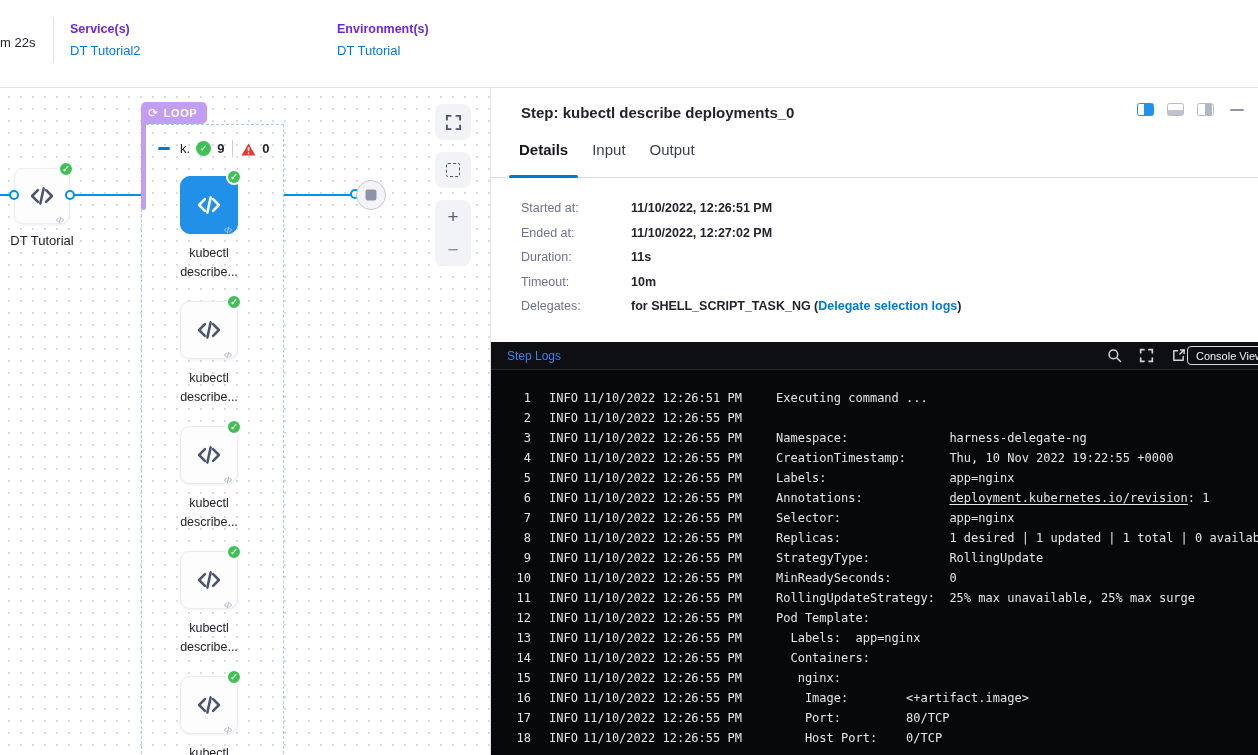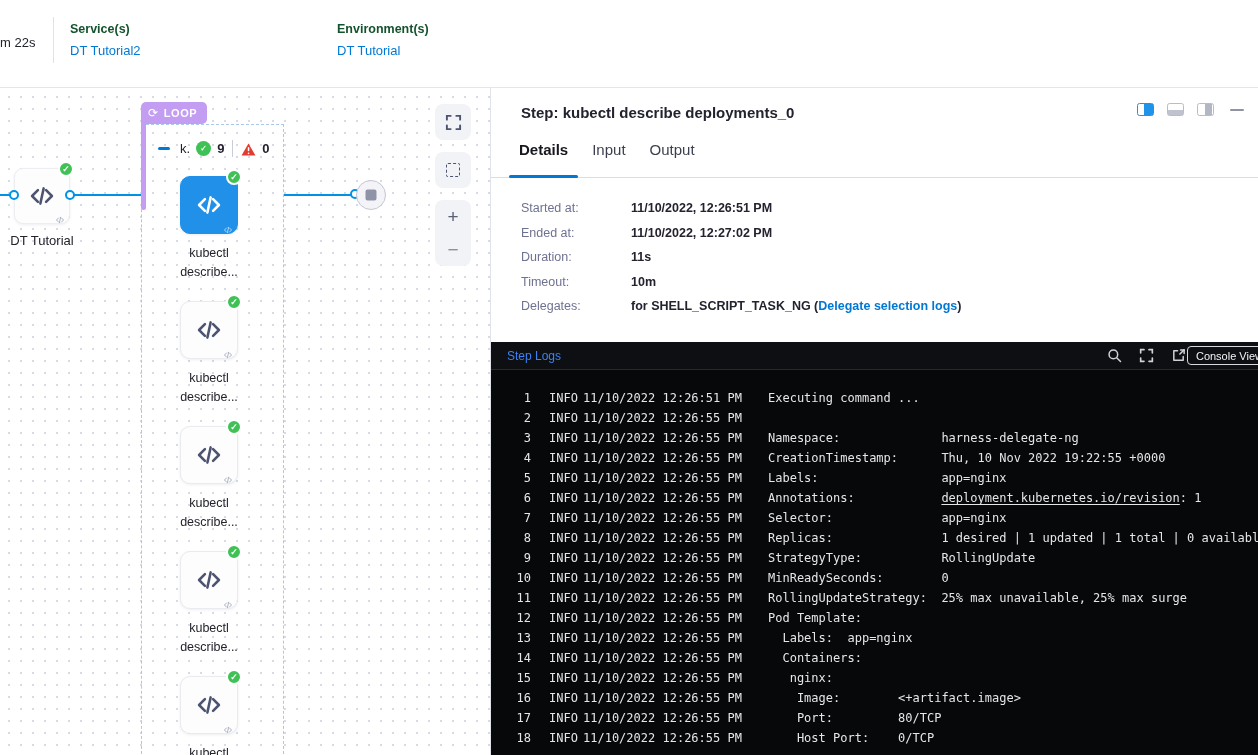--- a/index.html
+++ b/index.html
@@ -4,21 +4,21 @@
 <style>
   * { margin:0; padding:0; box-sizing:border-box; }
   html,body { width:1258px; height:755px; overflow:hidden; background:#fff;
     font-family:"Liberation Sans", sans-serif; color:#22232e; }
 
   
   .top-header { position:relative; height:88px; background:#fff; border-bottom:1px solid #e2e5ea; }
   .duration { position:absolute; left:0; top:35px; font-size:13px; font-weight:500; color:#22232e; white-space:nowrap; }
   .hdr-divider { position:absolute; left:53px; top:17px; width:1px; height:46px; background:#dfe2e8; }
   .hdr-block { position:absolute; top:22px; }
-  .hdr-block .lbl { font-size:12.5px; font-weight:700; color:#14532d; }
+  .hdr-block .lbl { font-size:12.5px; font-weight:700; color:#6d28d9; }
   .hdr-block .val { margin-top:7px; font-size:13px; color:#0278d5; cursor:pointer; }
   .hdr-services { left:70px; }
   .hdr-envs { left:337px; }
 
   
   .main { position:relative; width:1258px; height:667px; display:flex; }
 
   
   .canvas { position:relative; width:490px; height:667px; overflow:hidden; background:#fff;
     background-image:radial-gradient(circle, #d6dbe4 1.1px, transparent 1.4px);
@@ -105,21 +105,21 @@
   .logs-icons { position:absolute; right:72px; display:flex; align-items:center; gap:17px; color:#cfd2d8; }
   .logs-icons svg { display:block; cursor:pointer; }
   .console-btn { position:absolute; right:-14px; height:19px; padding:0 8px; border:1px solid #d7d9de; border-radius:4px;
     background:transparent; color:#f2f3f6; font-size:11px; font-family:"Liberation Sans",sans-serif; cursor:pointer; white-space:nowrap; }
   .logs-body { flex:1; background:#070809; padding-top:18px; overflow:hidden;
     font-family:"DejaVu Sans Mono","Liberation Mono",monospace; font-size:12px; color:#e6e6e8; }
   .log-line { display:flex; height:20px; line-height:20px; white-space:pre; }
   .ln-num { width:40px; text-align:right; flex:0 0 40px; }
   .ln-level { margin-left:10px; flex:0 0 37px;text-align:right; }
   .ln-time { margin-left:5px; flex:0 0 183px; }
-  .ln-msg { margin-left:2px; }
+  .ln-msg { margin-left:10px; }
   .ln-msg u { text-decoration:underline; text-underline-offset:2px; }
 </style>
 </head>
 <body>
 
 <div class="top-header">
   <span class="duration">m 22s</span>
   <div class="hdr-divider"></div>
   <div class="hdr-block hdr-services">
     <div class="lbl">Service(s)</div>

